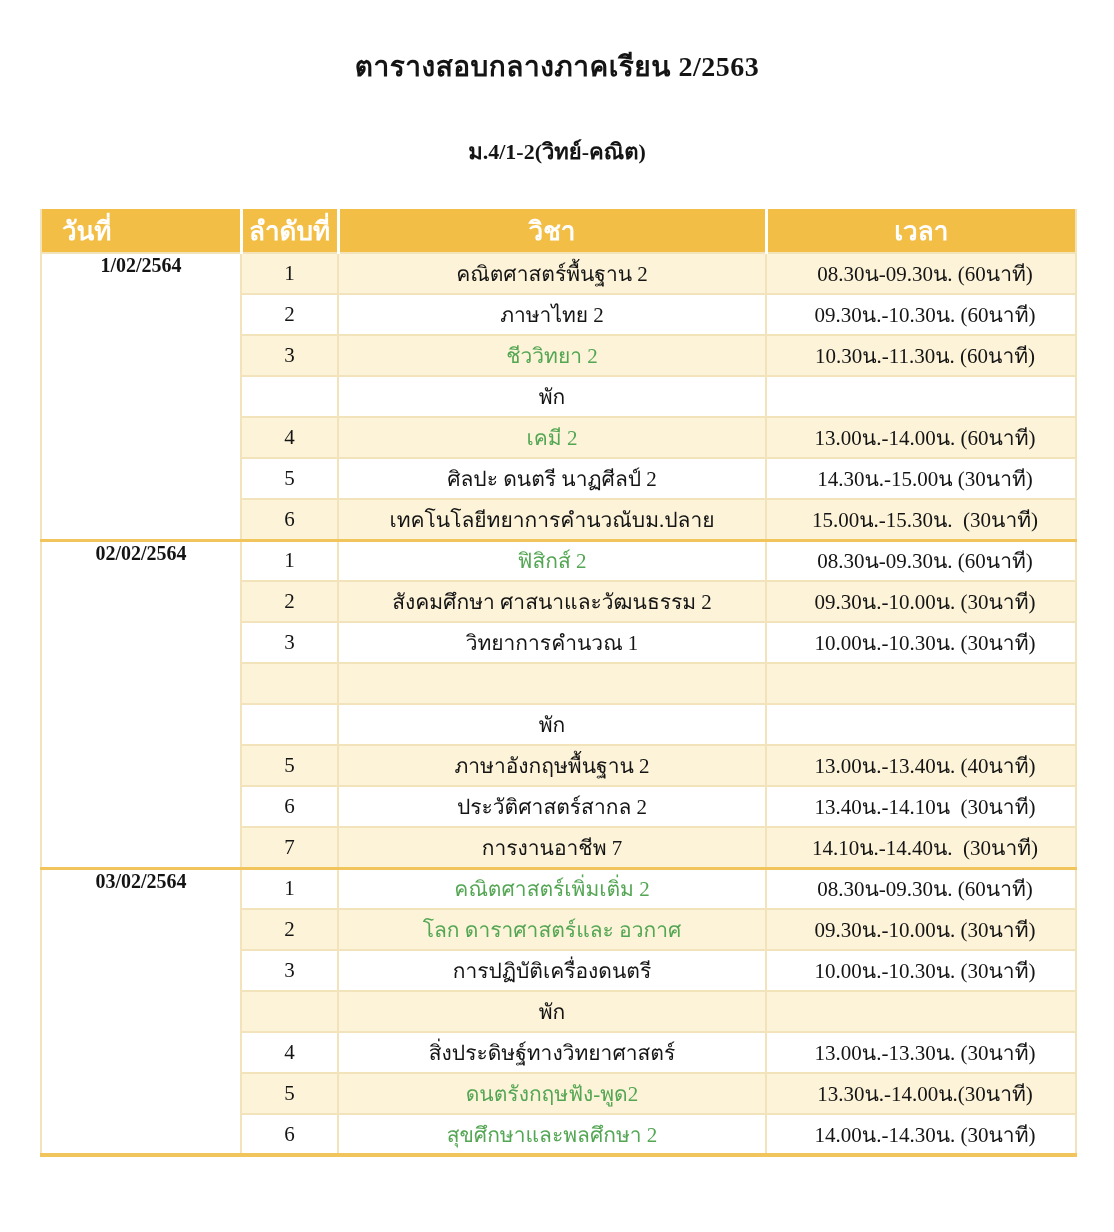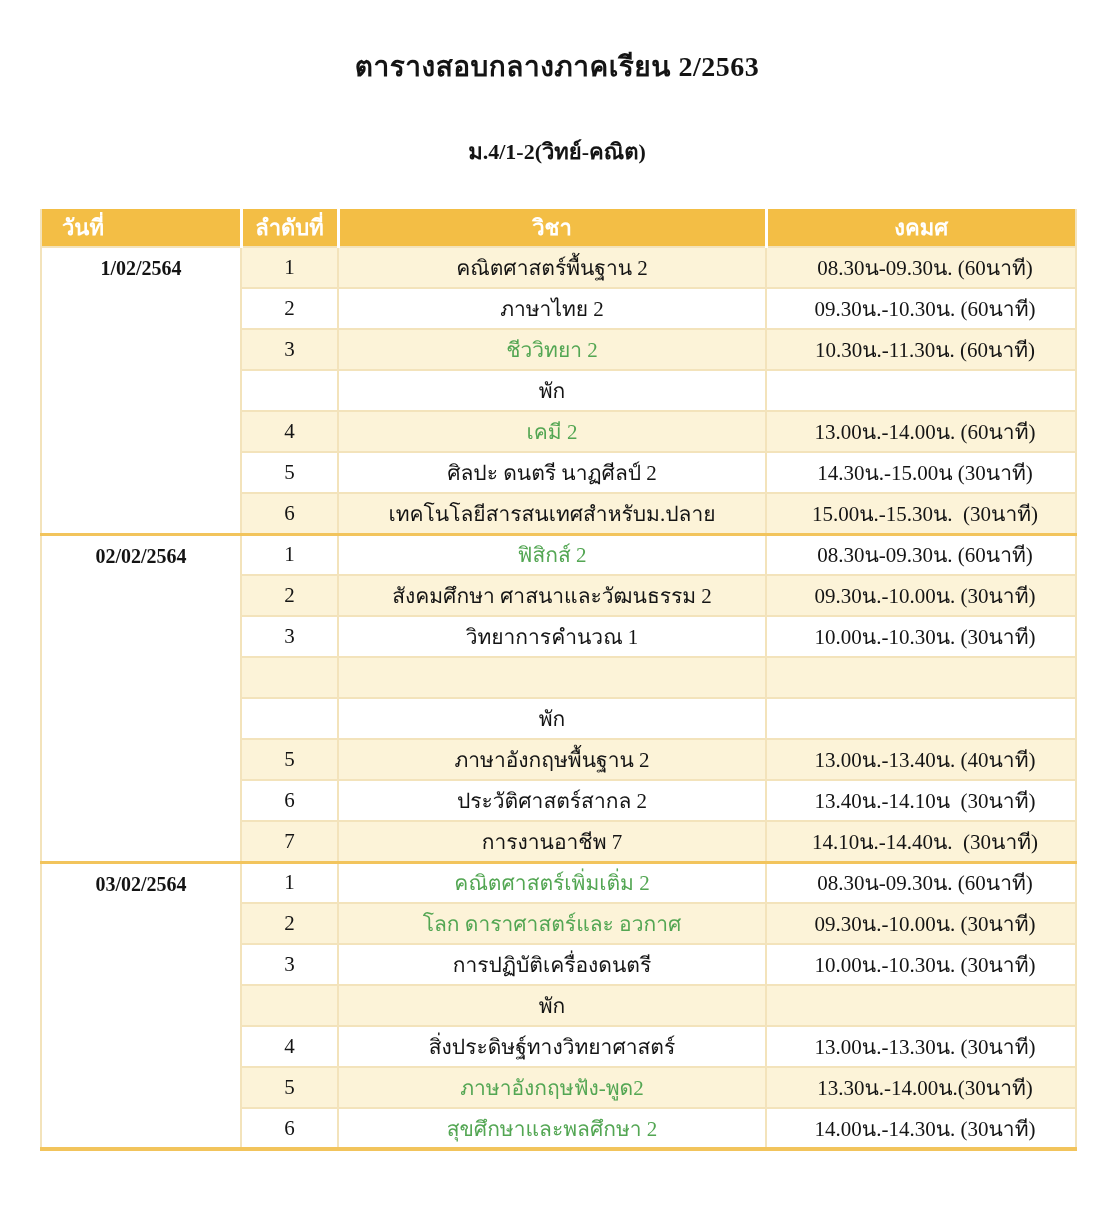--- a/index.html
+++ b/index.html
@@ -31,35 +31,35 @@
     border-left:2px solid var(--border-light);
     border-right:2px solid var(--border-light);
     border-bottom:4px solid var(--border-gold);
   }
   col.c-date{width:200px;}
   col.c-no{width:97px;}
   col.c-subject{width:428px;}
   col.c-time{width:310px;}
   th{
     background:var(--header-bg);color:var(--header-text);
-    font-size:22px;font-weight:bold;height:34px;text-align:center;
+    font-size:26px;font-weight:bold;height:34px;text-align:center;
     border-bottom:2px solid var(--border-light);
   }
   th + th{border-left:3px solid #FFFFFF;margin-top:11px;}
   th.h-date{text-align:left;padding-left:20px;}
   td{
     border:2px solid var(--border-light);
     height:41px;text-align:center;font-size:21px;
     padding:0 4px;overflow:hidden;
   }
   tr.cream td{background:var(--row-cream);}
   tr.white td{background:var(--row-white);}
   td.date-cell{
     background:#FFFFFF !important;font-weight:bold;font-size:20px;
-    vertical-align:top;padding-top:9px;
+    vertical-align:top;
   }
   td.sec-top, tr.sec-top > td{border-top:3px solid var(--border-gold);}
   td.subject.green{color:var(--subject-green);}
   td.time{white-space:pre;padding-left:12px;}
 </style>
 </head>
 <body>
 
 <div class="doc-title">ตารางสอบกลางภาคเรียน 2/2563</div>
 <div class="doc-subtitle">ม.4/1-2(วิทย์-คณิต)</div>
@@ -69,21 +69,21 @@
     <col class="c-date">
       <col class="c-no">
       <col class="c-subject">
       <col class="c-time">
   </colgroup>
   <thead>
     <tr>
       <th class="h-date">วันที่</th>
       <th>ลำดับที่</th>
       <th>วิชา</th>
-      <th>งคมศ</th>
+      <th>เวลา</th>
     </tr>
   </thead>
   <tbody id="exam-body">
       <tr class="cream">
         <td class="date-cell" rowspan="7">1/02/2564</td>
         <td class="order">1</td>
         <td class="subject">คณิตศาสตร์พื้นฐาน 2</td>
         <td class="time">08.30น-09.30น. (60นาที)</td>
       </tr>
       <tr class="white">
@@ -106,21 +106,21 @@
         <td class="subject green">เคมี 2</td>
         <td class="time">13.00น.-14.00น. (60นาที)</td>
       </tr>
       <tr class="white">
         <td class="order">5</td>
         <td class="subject">ศิลปะ ดนตรี นาฏศีลป์ 2</td>
         <td class="time">14.30น.-15.00น (30นาที)</td>
       </tr>
       <tr class="cream">
         <td class="order">6</td>
-        <td class="subject">เทคโนโลยีสารสนเทศสำหรับม.ปลาย</td>
+        <td class="subject">เทคโนโลยีทยาการคำนวณับม.ปลาย</td>
         <td class="time">15.00น.-15.30น.  (30นาที)</td>
       </tr>
       <tr class="white sec-top">
         <td class="date-cell sec-top" rowspan="8">02/02/2564</td>
         <td class="order">1</td>
         <td class="subject green">ฟิสิกส์ 2</td>
         <td class="time">08.30น-09.30น. (60นาที)</td>
       </tr>
       <tr class="cream">
         <td class="order">2</td>
@@ -178,21 +178,21 @@
         <td class="subject">พัก</td>
         <td class="time"></td>
       </tr>
       <tr class="white">
         <td class="order">4</td>
         <td class="subject">สิ่งประดิษฐ์ทางวิทยาศาสตร์</td>
         <td class="time">13.00น.-13.30น. (30นาที)</td>
       </tr>
       <tr class="cream">
         <td class="order">5</td>
-        <td class="subject green">ภาษาอังกฤษฟัง-พูด2</td>
+        <td class="subject green">ดนตรังกฤษฟัง-พูด2</td>
         <td class="time">13.30น.-14.00น.(30นาที)</td>
       </tr>
       <tr class="white">
         <td class="order">6</td>
         <td class="subject green">สุขศึกษาและพลศึกษา 2</td>
         <td class="time">14.00น.-14.30น. (30นาที)</td>
       </tr>
     </tbody>
 </table>
 

